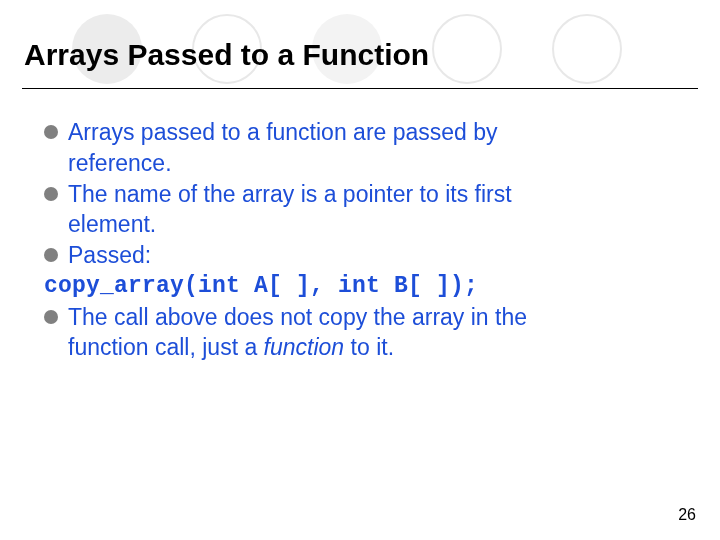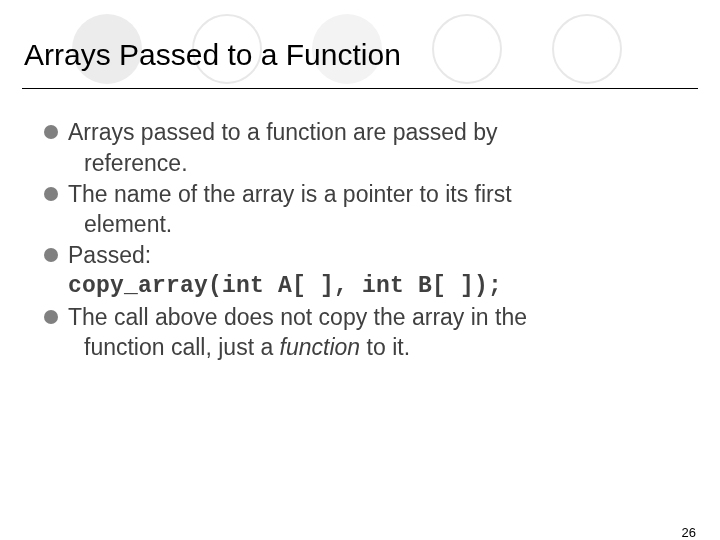--- a/index.html
+++ b/index.html
@@ -32,74 +32,73 @@
   .c3 { left: 312px; background: #f3f3f3; }
   .c4 { left: 432px; border: 2px solid #e8e8e8; }
   .c5 { left: 552px; border: 2px solid #e8e8e8; }
   .title {
     position: absolute;
     top: 38px;
     left: 24px;
     right: 24px;
     font-size: 30px;
     color: #000;
-    font-weight: normal;
+    font-weight: bold;
   }
   .rule {
     position: absolute;
     top: 88px;
     left: 22px;
     width: 676px;
     height: 0;
     border-top: 1.5px solid #000;
   }
   .body {
     position: absolute;
     top: 118px;
     left: 44px;
     right: 52px;
     font-size: 23px;
-    color: #404040;
+    color: #1d4ed8;
     line-height: 1.25;
   }
   .bullet-row {
     display: flex;
     align-items: flex-start;
     margin-bottom: 2px;
   }
   .bullet-dot {
     width: 14px;
     height: 14px;
     border-radius: 50%;
     background: #808080;
     flex: 0 0 14px;
     margin-top: 7px;
     margin-right: 10px;
   }
   .bullet-text {
     flex: 1;
   }
   .cont {
-    margin-left: 40px;
+    margin-left: 24px;
     margin-bottom: 2px;
   }
   .code {
     font-family: "Courier New", Courier, monospace;
     font-weight: bold;
-    margin-left: 24px;
     margin-bottom: 2px;
     white-space: pre;
     letter-spacing: 0.2px;
   }
   .ital { font-style: italic; }
   .pagenum {
     position: absolute;
-    bottom: 0;
+    bottom: 16px;
     right: 24px;
-    font-size: 13px;
+    font-size: 16px;
     color: #000;
   }
 </style>
 </head>
 <body>
 
 <div class="circles">
   <div class="circle c1"></div>
   <div class="circle c2"></div>
   <div class="circle c3"></div>

